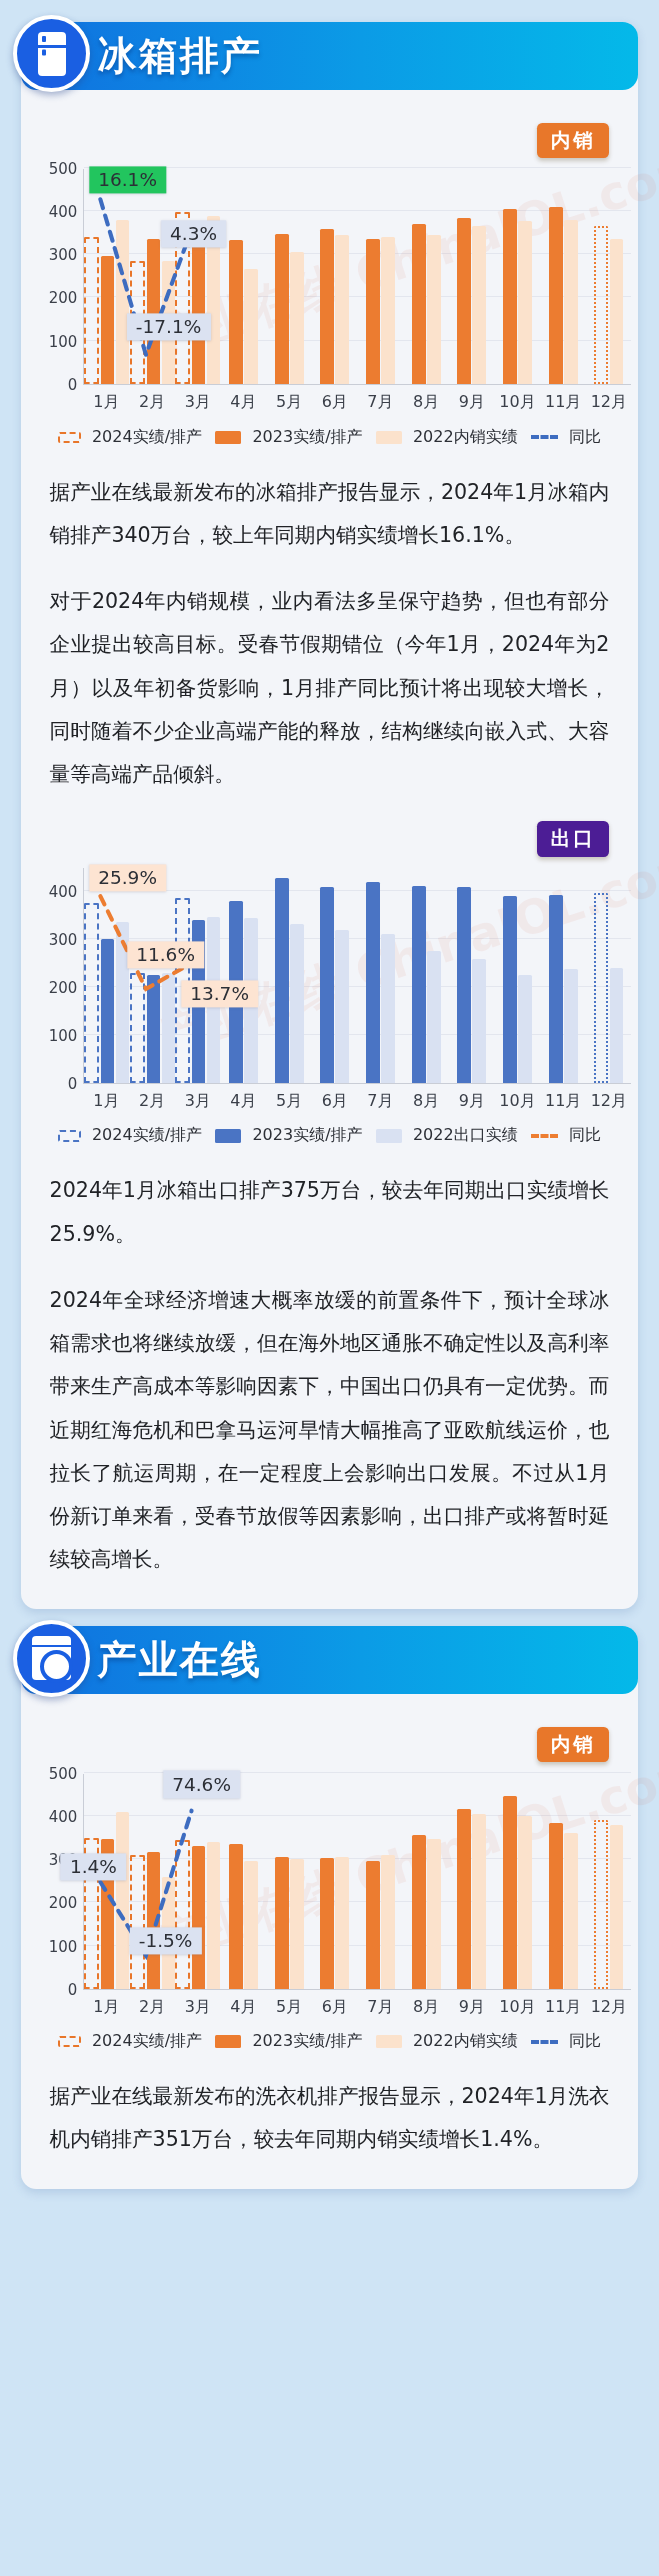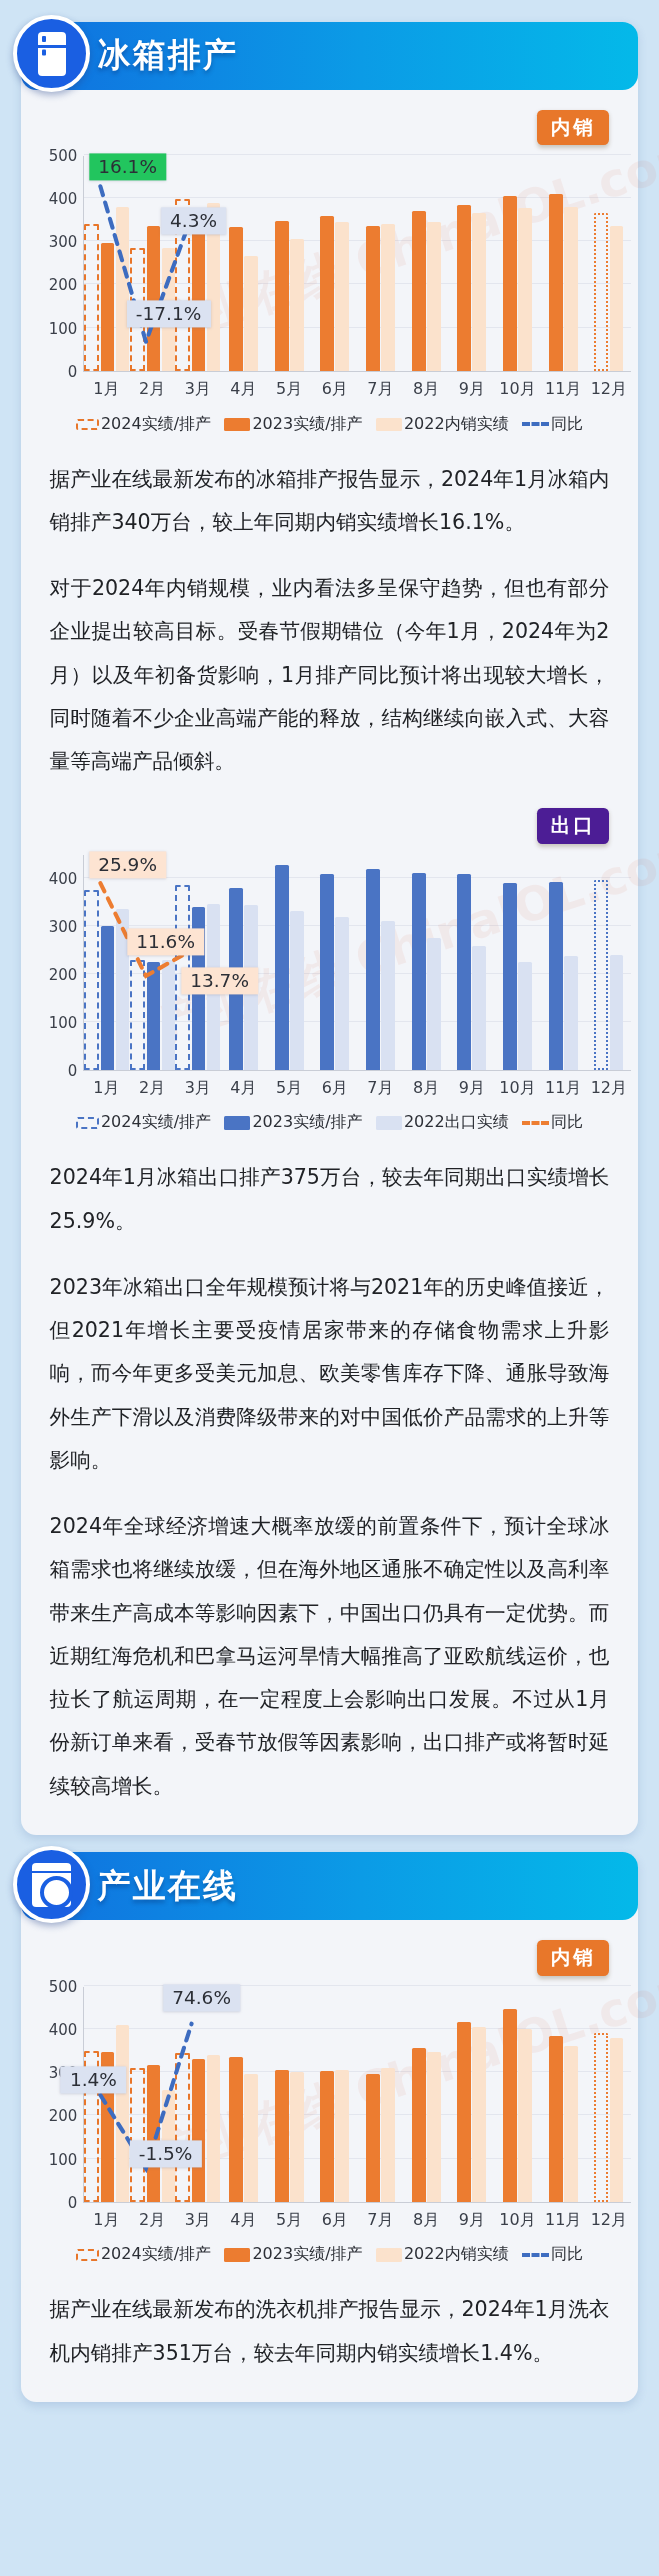--- a/index.html
+++ b/index.html
@@ -16,32 +16,32 @@
     box-shadow:0 3.1px 9.3px rgba(60,100,160,.18);
     margin-bottom:17.5px;
   }
   .banner {
     height:68px; border-radius:15.5px;
     background:linear-gradient(90deg,#1070df 0%, #0b9be6 55%, #04b9e9 100%);
     display:flex; align-items:center; padding-left:77px;
     position:relative;
   }
   .banner-title {
-    color:#fff; font-size:33px; font-weight:bold; letter-spacing:2.1px;
+    color:#fff; font-size:39px; font-weight:bold; letter-spacing:2.1px;
     text-shadow:0 2.6px 4.1px rgba(0,30,90,.35);
   }
   .banner-icon {
     position:absolute; left:-7.2px; top:-6.2px;
     width:77px; height:77px; border-radius:50%;
     background:#1a5fe2; border:4.6px solid #fff;
     box-shadow:0 3.1px 7.2px rgba(40,70,140,.4);
     display:flex; align-items:center; justify-content:center;
   }
   .card-body { padding:4.1px 29px 27px 29px; }
-  .badge-row { display:flex; justify-content:flex-end; margin-top:16px; }
+  .badge-row { display:flex; justify-content:flex-end; margin-top:29px; }
   .badge {
     color:#fff; font-size:19.6px; font-weight:bold; letter-spacing:3.1px;
     padding:4.1px 13.4px; border-radius:5.2px; box-shadow:0 2.1px 4.1px rgba(80,60,20,.25);
   }
   .badge.orange { background:#e8772a; }
   .badge.blue { background:#4c1d95; }
 
   
   .chart-block { margin-top:11.3px; }
   .chart-wrap { display:flex; }
@@ -60,21 +60,21 @@
   .bar.outline { background:transparent !important; }
   .lineSvg { position:absolute; left:0; top:0; pointer-events:none; }
   .pct-label {
     position:absolute; transform:translate(-50%,-50%);
     font-size:18.5px; color:#2c2f36; padding:3.1px 9.3px; white-space:nowrap;
     box-shadow:0 1px 2.6px rgba(90,100,130,.25);
   }
   .xlabels { display:flex; margin-left:34px; width:548px; }
   .xlabels span { flex:1; text-align:center; font-size:16px; color:#3a3f49; margin-top:7.2px; }
   .legend { display:flex; justify-content:center; align-items:center; gap:13.4px; margin-top:13.4px; }
-  .legend .li { display:flex; align-items:center; gap:2px;justify-content:flex-end; }
+  .legend .li { display:flex; align-items:center; gap:11px;justify-content:flex-end; }
   .legend .li span.txt { font-size:16px; color:#2c2f36; }
   .sw { display:inline-block; }
 
   p.para { font-size:20.6px; line-height:2.1; color:#202226; margin-top:23px; text-align:justify; }
   
   .fridge-glyph { width:28px; height:44px; background:#fff; border-radius:4.1px; position:relative; }
   .fridge-glyph:before { content:""; position:absolute; left:0; right:0; top:13.4px; height:3.1px; background:#1a5fe2; }
   .fridge-glyph:after { content:""; position:absolute; left:4.1px; top:4.1px; width:4.1px; height:6.2px; background:#1a5fe2; border-radius:1px; box-shadow:0 13.4px 0 0 #1a5fe2; }
   .washer-glyph { width:39px; height:44px; background:#fff; border-radius:4.1px; position:relative; }
   .washer-glyph:before { content:""; position:absolute; left:7.2px; top:13.4px; width:25px; height:25px; border:4.6px solid #1a5fe2; border-radius:50%; }
@@ -314,21 +314,20 @@
               <span class="txt">2022出口实绩</span>
             </div>
             <div class="li">
               <span class="sw" style="width: 27px; height: 0px; border-top: 4.1px dashed rgb(237, 125, 49);"></span>
               <span class="txt">同比</span>
             </div>
           </div>
         </div>
 
       <p class="para">2024年1月冰箱出口排产375万台，较去年同期出口实绩增长25.9%。</p>
-      <p class="para">2023年冰箱出口全年规模预计将与2021年的历史峰值接近，但2021年增长主要受疫情居家带来的存储食物需求上升影响，而今年更多受美元加息、欧美零售库存下降、通胀导致海外生产下滑以及消费降级带来的对中国低价产品需求的上升等影响。</p>
       <p class="para">2024年全球经济增速大概率放缓的前置条件下，预计全球冰箱需求也将继续放缓，但在海外地区通胀不确定性以及高利率带来生产高成本等影响因素下，中国出口仍具有一定优势。而近期红海危机和巴拿马运河旱情大幅推高了亚欧航线运价，也拉长了航运周期，在一定程度上会影响出口发展。不过从1月份新订单来看，受春节放假等因素影响，出口排产或将暂时延续较高增长。</p>
     </div>
   </div>
 
   <div class="card">
     <div class="banner">
       <div class="banner-icon">
           <div class="washer-glyph"></div>
         </div>
       <div class="banner-title">产业在线</div>

